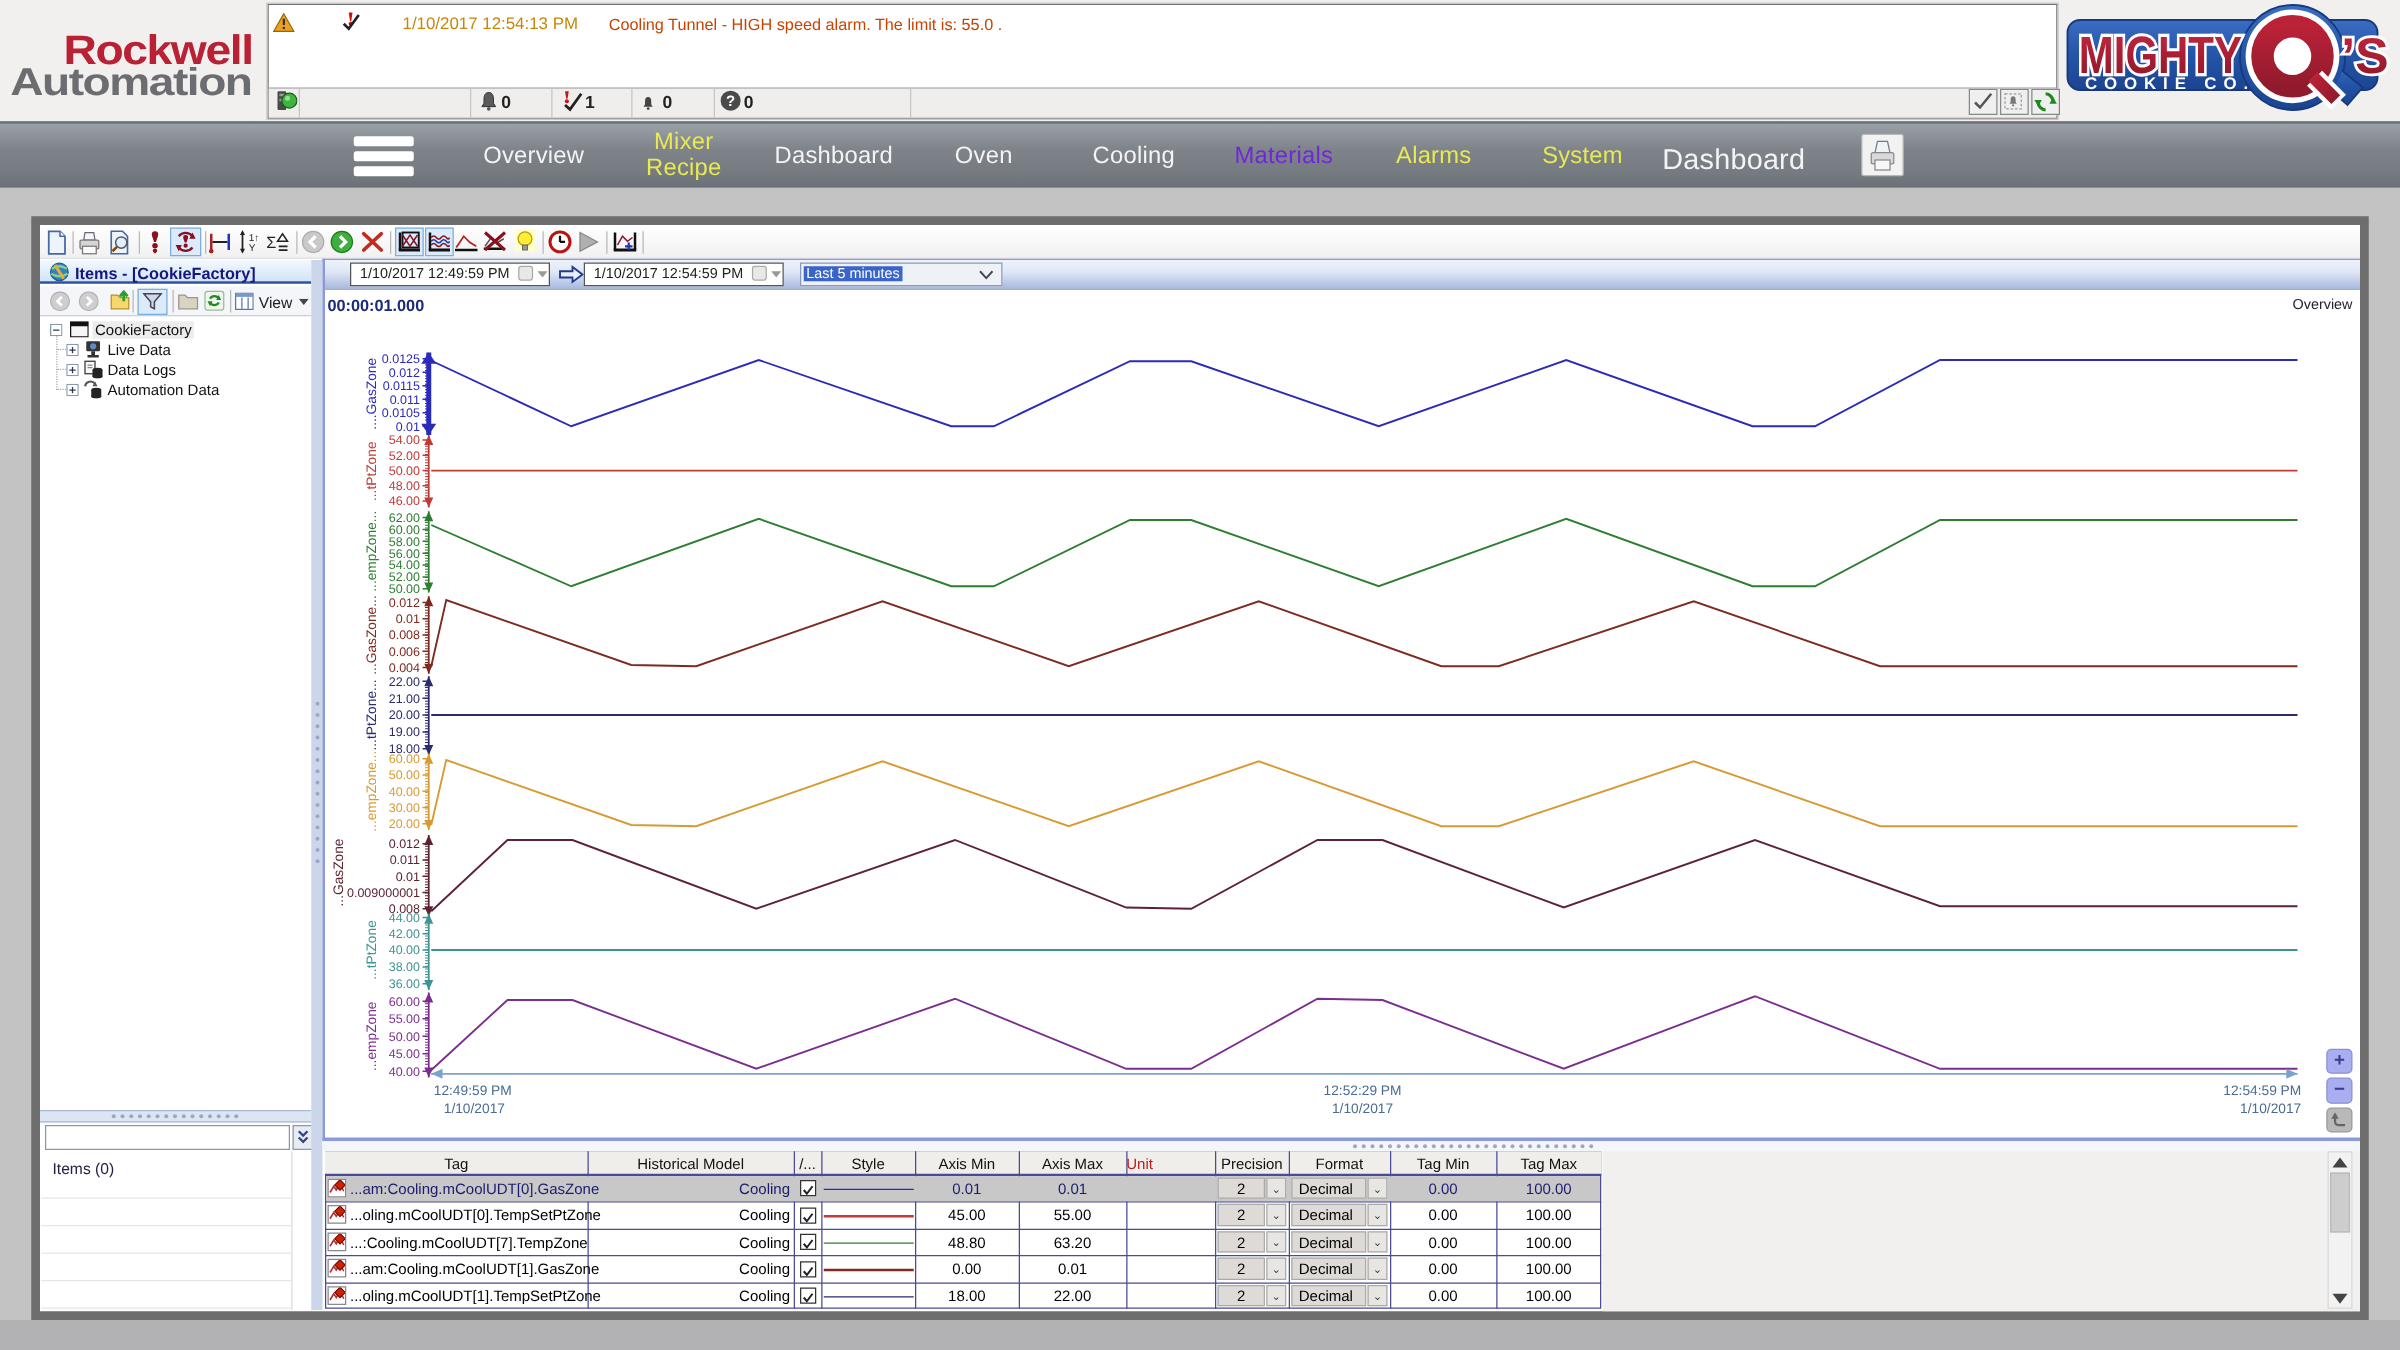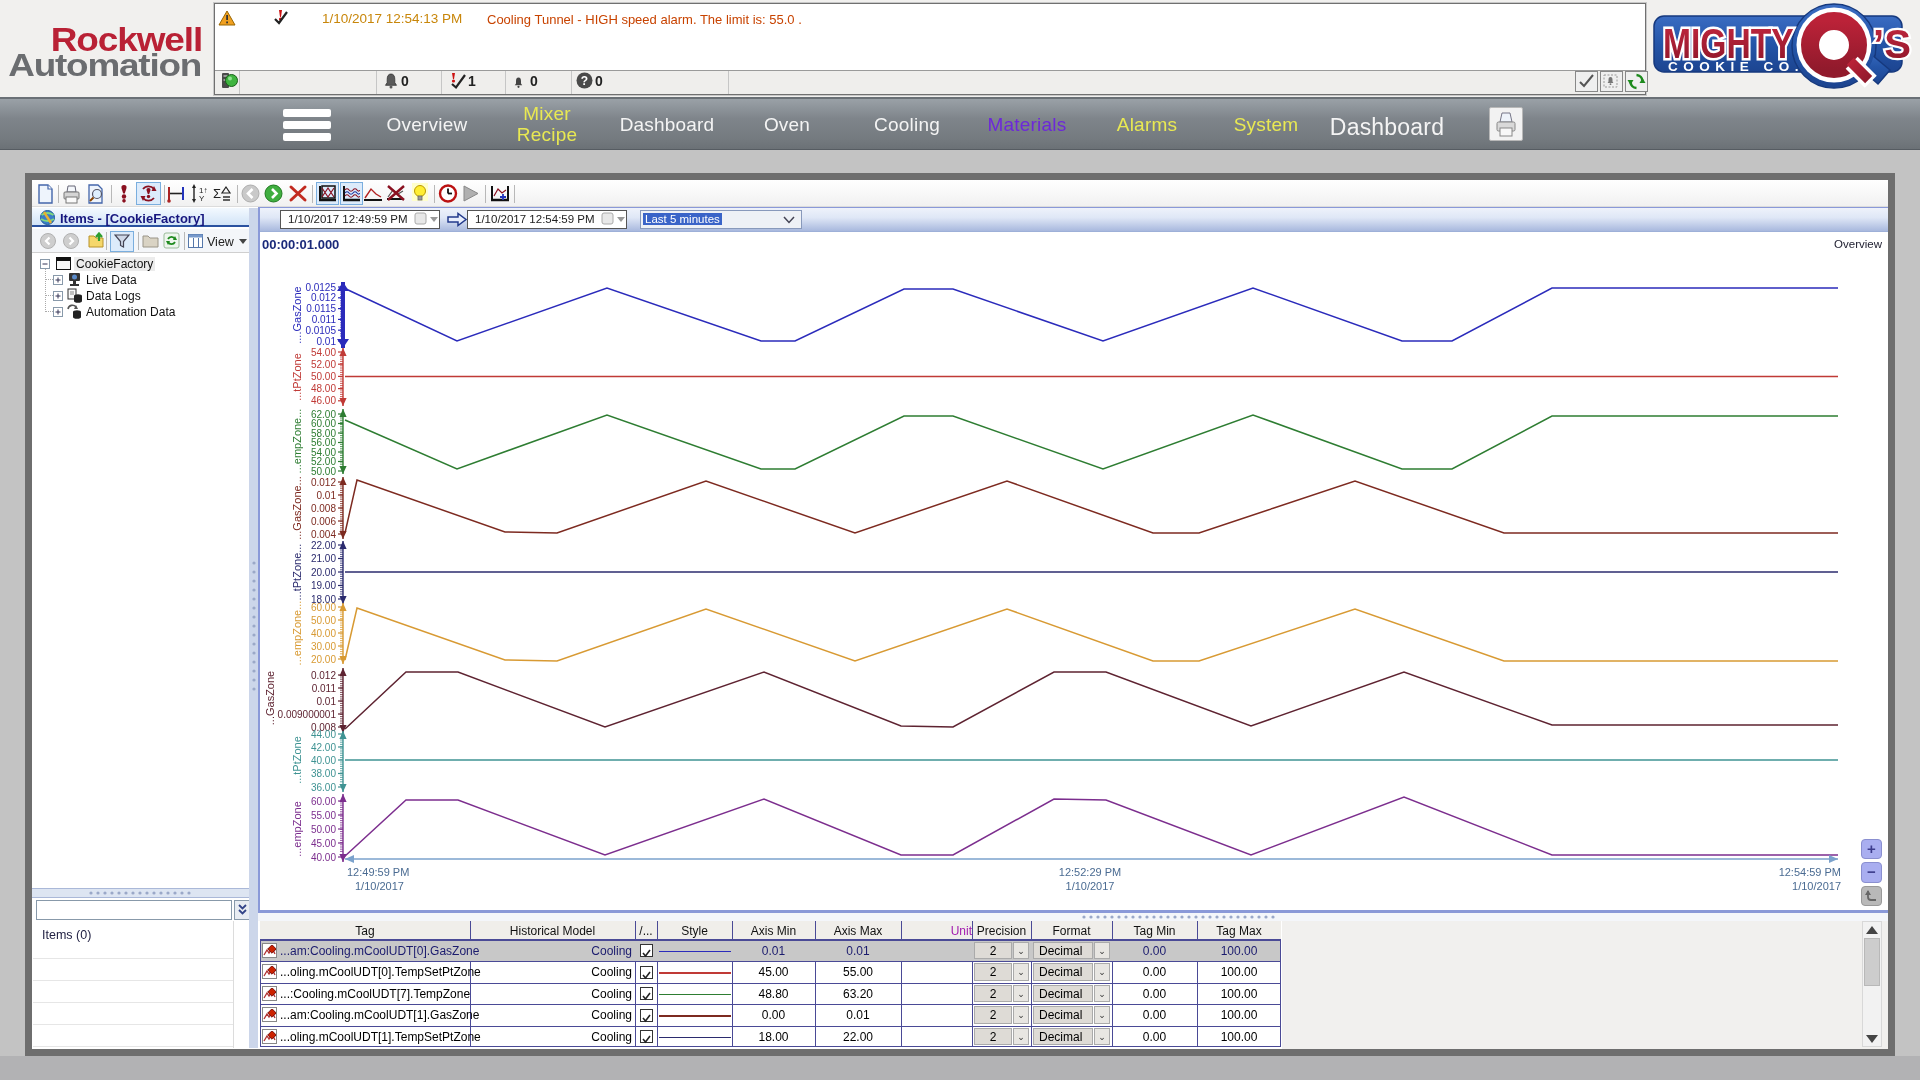--- a/index.html
+++ b/index.html
@@ -798,21 +798,21 @@
     <polygon points="1,1 13,1 7,9" fill="#444"></polygon>
   </svg>
 <div style="position:absolute;left:260px;top:921px;width:1021px;height:126px;border:1px solid #4a4a96;background:#fff"></div>
 <div style="position:absolute;left:260px;top:921px;width:1021px;height:19px;background:#f0eeea;border-bottom:1px solid #4a4a96"></div>
 <div style="position:absolute;left:260px;top:924px;width:210px;text-align:center;font-size:12px;color:#111">Tag</div>
 <div style="position:absolute;left:470px;top:924px;width:165px;text-align:center;font-size:12px;color:#111">Historical Model</div>
 <div style="position:absolute;left:635px;top:924px;width:22px;text-align:center;font-size:12px;color:#111">/...</div>
 <div style="position:absolute;left:657px;top:924px;width:75px;text-align:center;font-size:12px;color:#111">Style</div>
 <div style="position:absolute;left:732px;top:924px;width:83px;text-align:center;font-size:12px;color:#111">Axis Min</div>
 <div style="position:absolute;left:815px;top:924px;width:86px;text-align:center;font-size:12px;color:#111">Axis Max</div>
-<div style="position:absolute;left:901px;top:924px;width:71px;text-align:right;font-size:12px;color:#a21caf">Unit</div>
+<div style="position:absolute;left:901px;top:924px;width:71px;text-align:left;font-size:12px;color:#b91c1c">Unit</div>
 <div style="position:absolute;left:972px;top:924px;width:59px;text-align:center;font-size:12px;color:#111">Precision</div>
 <div style="position:absolute;left:1031px;top:924px;width:81px;text-align:center;font-size:12px;color:#111">Format</div>
 <div style="position:absolute;left:1112px;top:924px;width:85px;text-align:center;font-size:12px;color:#111">Tag Min</div>
 <div style="position:absolute;left:1197px;top:924px;width:84px;text-align:center;font-size:12px;color:#111">Tag Max</div>
 <div style="position:absolute;left:470px;top:921px;width:1px;height:126px;background:#4a4a96"></div>
 <div style="position:absolute;left:635px;top:921px;width:1px;height:126px;background:#4a4a96"></div>
 <div style="position:absolute;left:657px;top:921px;width:1px;height:126px;background:#4a4a96"></div>
 <div style="position:absolute;left:732px;top:921px;width:1px;height:126px;background:#4a4a96"></div>
 <div style="position:absolute;left:815px;top:921px;width:1px;height:126px;background:#4a4a96"></div>
 <div style="position:absolute;left:901px;top:921px;width:1px;height:126px;background:#4a4a96"></div>

